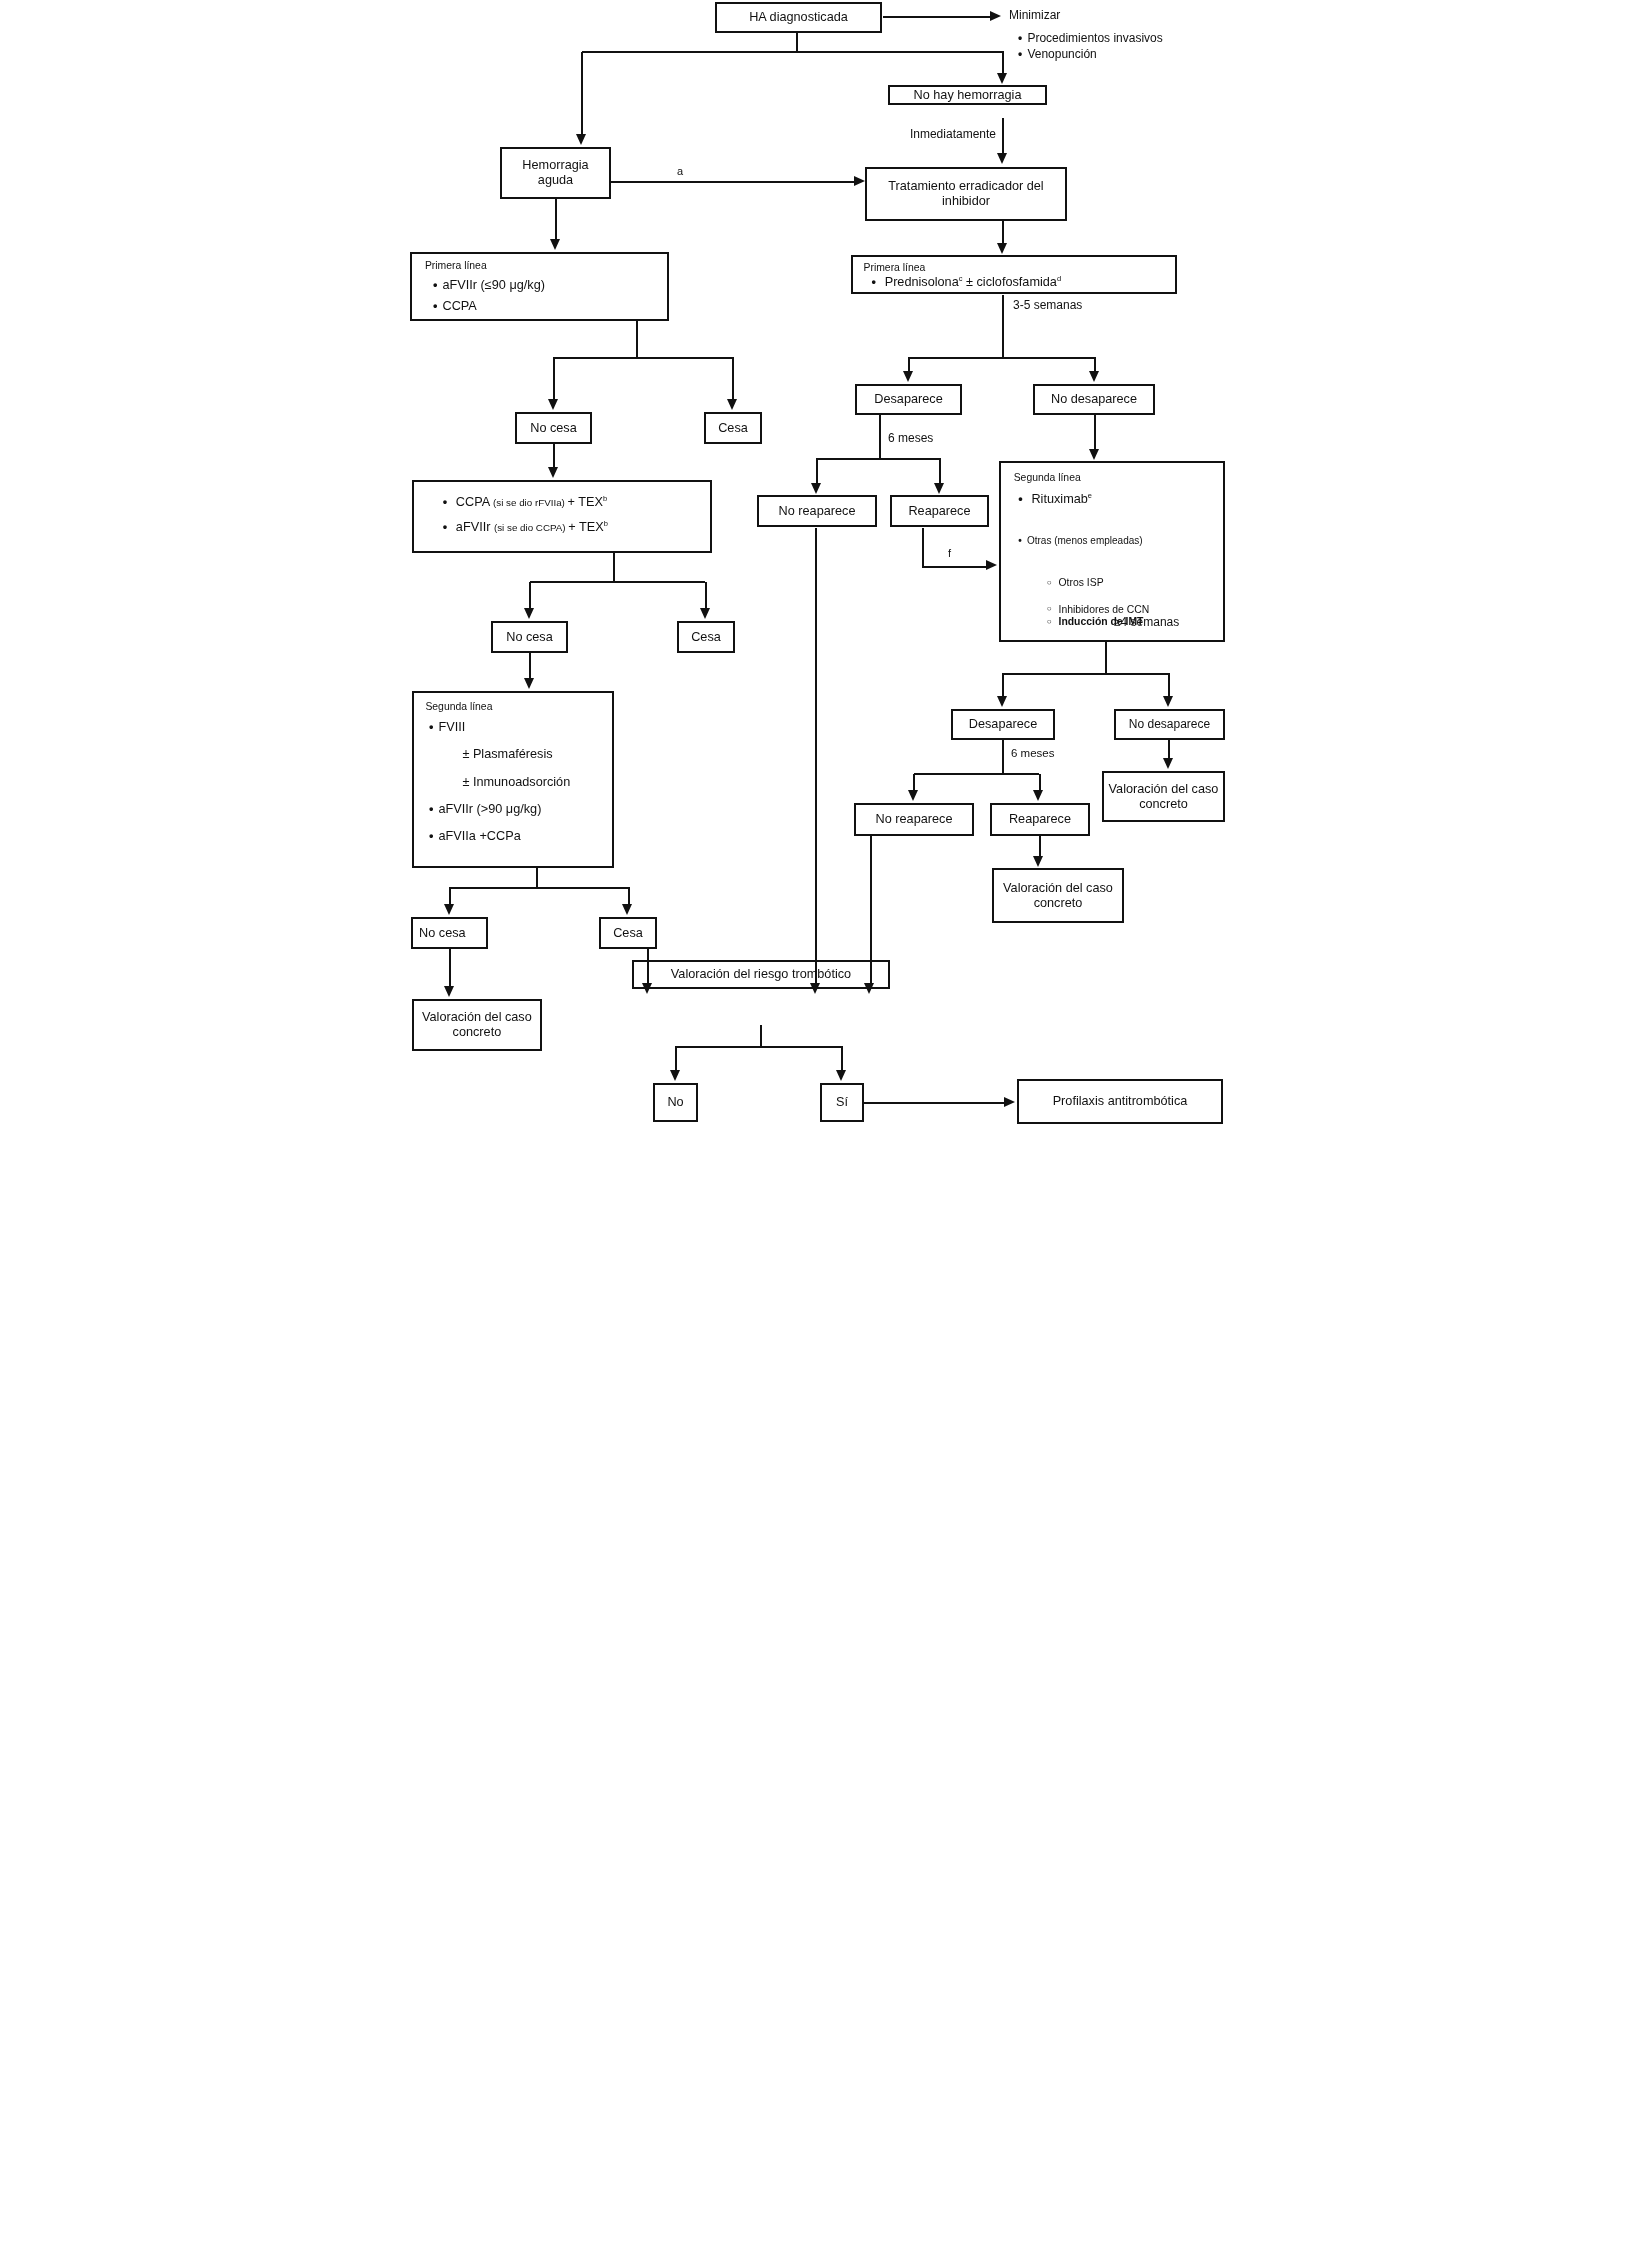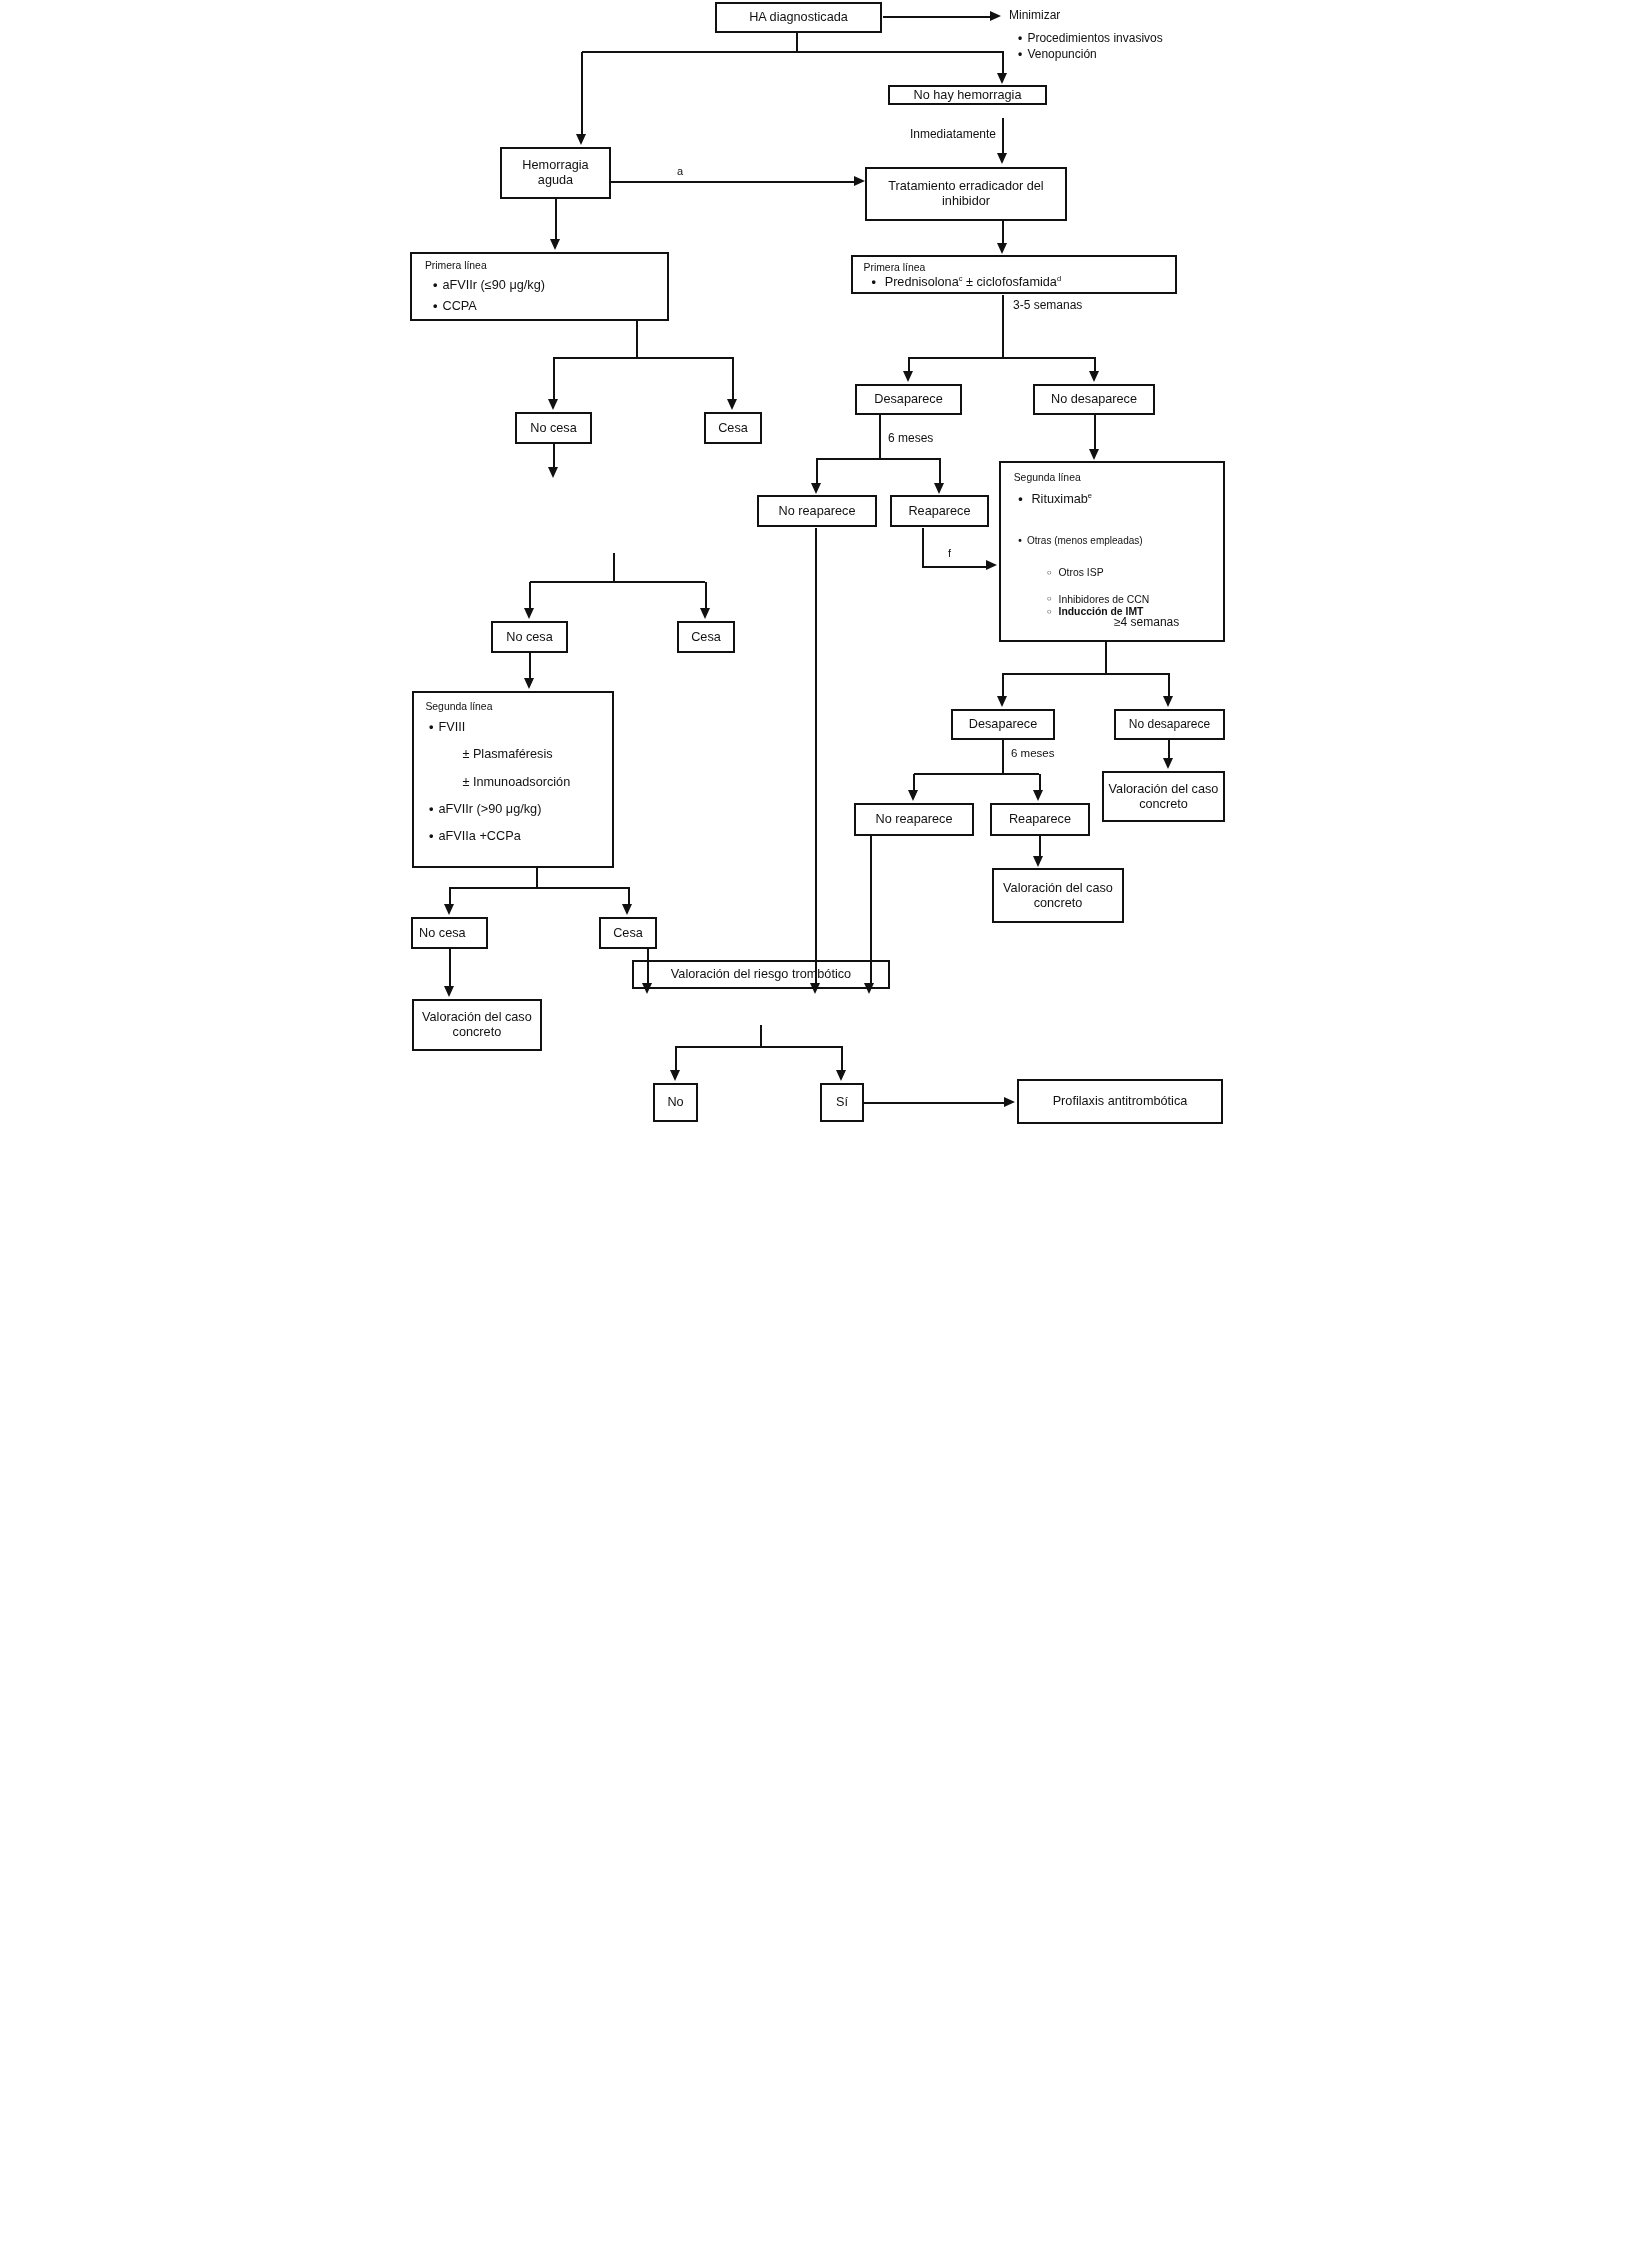--- a/index.html
+++ b/index.html
@@ -79,37 +79,47 @@
     </div>
   <div class="lbl" style="left:479px;top:431px;">6 meses</div>
 
   <div class="box" style="left:106px;top:412px;width:77px;height:32px;">
       <span>No cesa</span>
     </div>
   <div class="box" style="left:295px;top:412px;width:58px;height:32px;">
       <span>Cesa</span>
     </div>
 
+  <div class="box" style="left:2.9px;top:480px;width:300px;height:73px;align-items:flex-start;">
+    <div class="content" style="padding:11.5px 8px;width:100%;">
+      <div class="row b" style="margin-left:17.3px;">
+        <span>CCPA </span><span class="small">(si se dio rFVIIa) </span><span>+ TEX</span><sup>b</sup>
+      </div>
+      <div class="row b" style="margin-top:10.4px;margin-left:17.3px;">
+        <span>aFVIIr </span><span class="small">(si se dio CCPA) </span><span>+ TEX</span><sup>b</sup>
+      </div>
+    </div>
+  </div>
 
   <div class="box" style="left:348px;top:495px;width:120px;height:32px;">
       <span>No reaparece</span>
     </div>
   <div class="box" style="left:481px;top:495px;width:99px;height:32px;">
       <span>Reaparece</span>
     </div>
   <div class="lbl lbl-sm" style="left:539px;top:547px;">f</div>
 
   <div class="box" style="left:590px;top:461px;width:226px;height:181px;align-items:flex-start;">
     <div class="content" style="padding:8px 9.2px;width:100%;">
       <div class="title">Segunda línea</div>
       <div class="row b" style="margin-top:8px;margin-left:4.6px;">
         <span>Rituximab</span><sup>e</sup>
       </div>
       <div class="row b" style="margin-top:28px;margin-left:4.6px;font-size:10px;">Otras (menos empleadas)</div>
-      <div class="sub" style="margin-top:20px;">Otros ISP</div>
+      <div class="sub" style="margin-top:30px;">Otros ISP</div>
       <div class="sub" style="margin-top:14px;">Inhibidores de CCN</div>
       <div class="sub" style="font-weight:bold;">Inducción de IMT</div>
     </div>
   </div>
   <div class="lbl" style="left:705px;top:615px;">≥4 semanas</div>
 
   <div class="box" style="left:82px;top:621px;width:77px;height:32px;">
       <span>No cesa</span>
     </div>
   <div class="box" style="left:268px;top:621px;width:58px;height:32px;">

